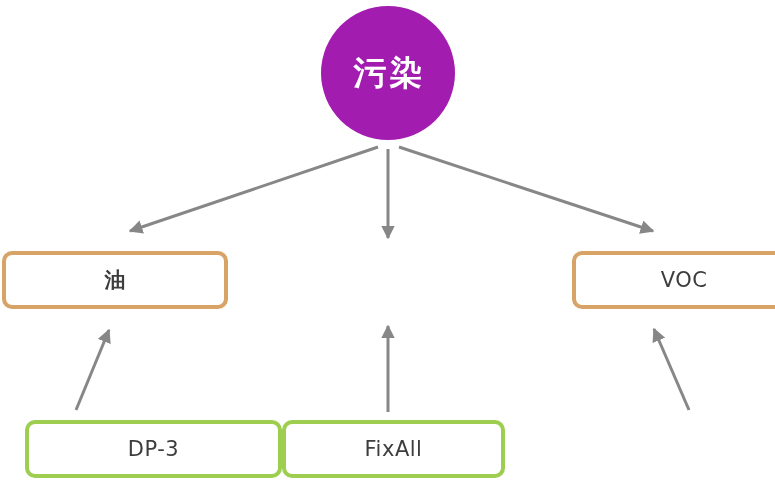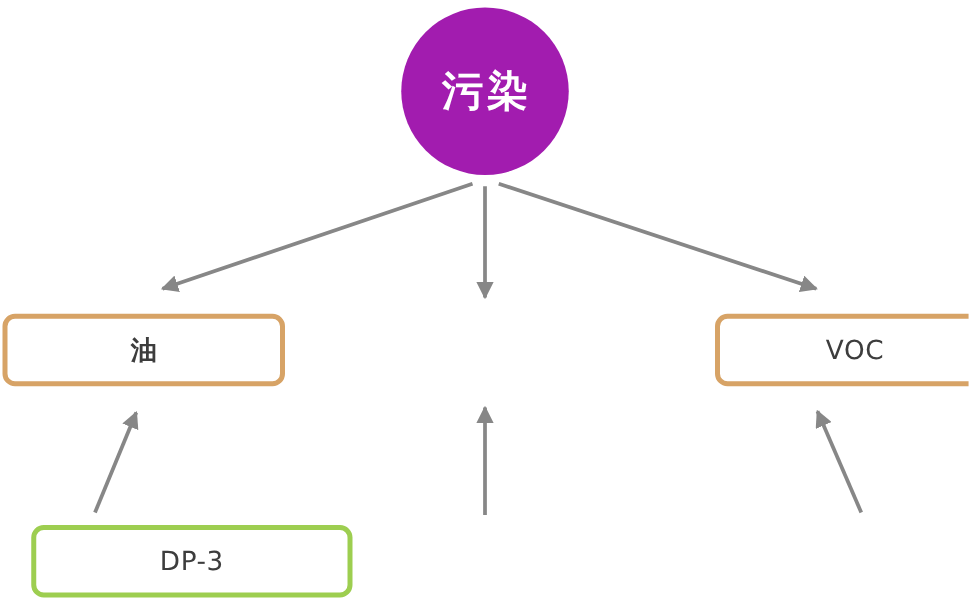--- a/index.html
+++ b/index.html
@@ -104,14 +104,17 @@
   <div class="node category-node cat-oil">
     <span class="cjk-label">油</span>
   </div>
   <div class="node category-node cat-voc">
     <span class="latin-label">VOC</span>
   </div>
 
   <div class="node product-node prod-dp3">
     <span class="latin-label">DP-3</span>
   </div>
+  <div class="node product-node prod-fix">
+    <span class="latin-label">FixAll</span>
+  </div>
 
 </div>
 
 </body></html>

